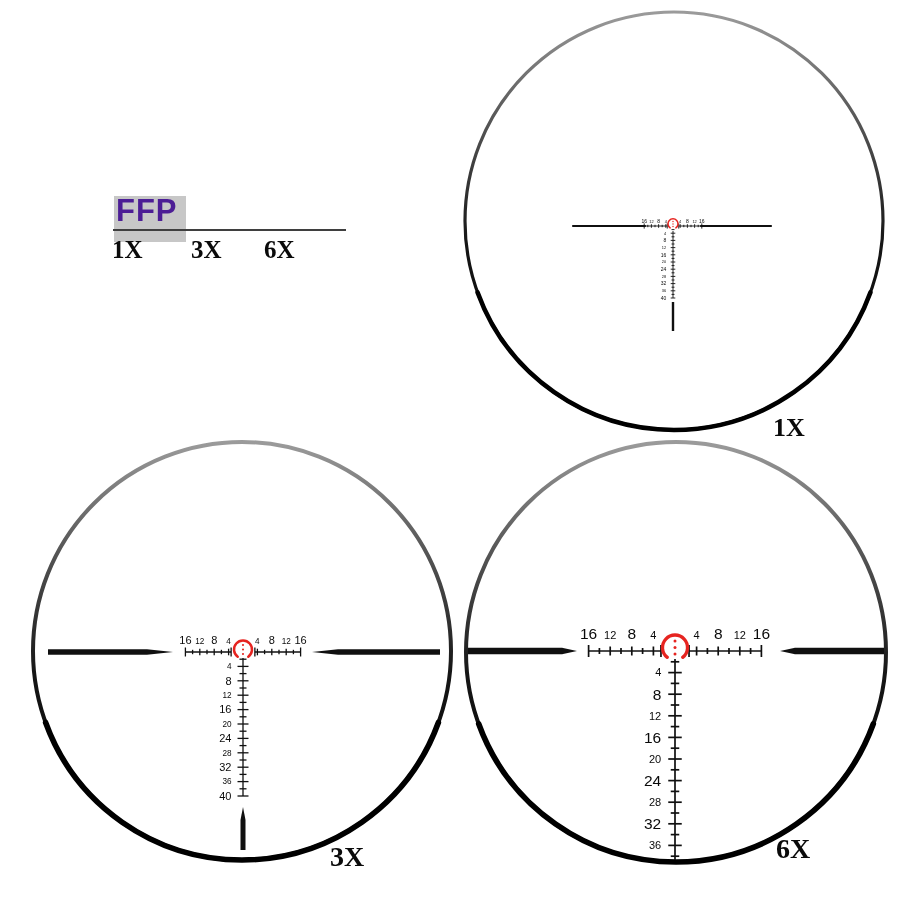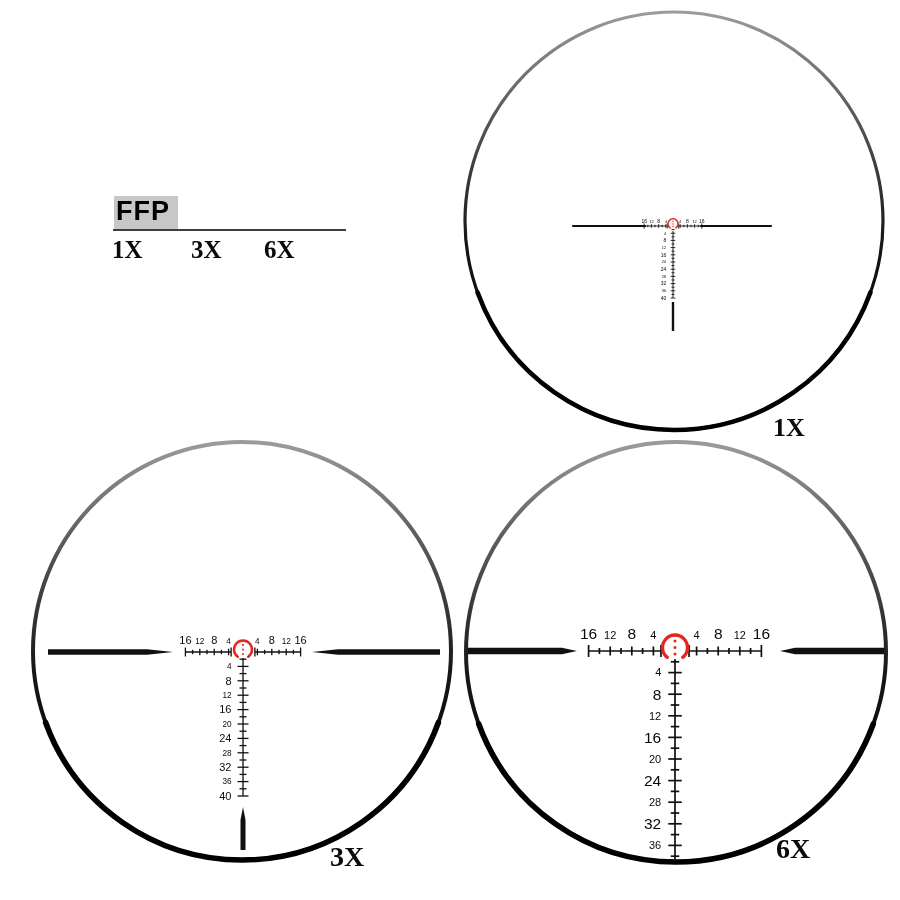--- a/index.html
+++ b/index.html
@@ -1,20 +1,20 @@
 <!DOCTYPE html>
 <html><head>
 <meta charset="utf-8">
 <style>
   html,body{margin:0;padding:0;background:#ffffff;}
   #canvas{position:relative;width:900px;height:900px;background:#ffffff;overflow:hidden;
           font-family:"Liberation Sans","DejaVu Sans",sans-serif;}
   #scene{position:absolute;left:0;top:0;}
-  .ffp-title{position:absolute;left:114px;top:196px;padding:1px 8px 6px 2px;
-             background:#c7c7c7;color:#000000;font-weight:bold;font-size:27px;line-height:28px;
+  .ffp-title{position:absolute;left:114px;top:196px;padding:1px 8px 17px 2px;
+             background:#c7c7c7;color:#4c1d95;font-weight:bold;font-size:31px;line-height:28px;
              letter-spacing:1px;font-family:"Liberation Sans","DejaVu Sans",sans-serif;}
   .ffp-underline{position:absolute;left:113px;top:229px;width:233px;height:2px;background:#3f3f3f;}
   .mag-row span{position:absolute;top:236px;color:#0a0a0a;font-weight:bold;font-size:25px;
                 font-family:"Liberation Serif","DejaVu Serif",serif;}
   .mag-1{left:112px;} .mag-2{left:191px;} .mag-3{left:264px;}
 </style>
 </head>
 <body>
 
 <div id="canvas">

